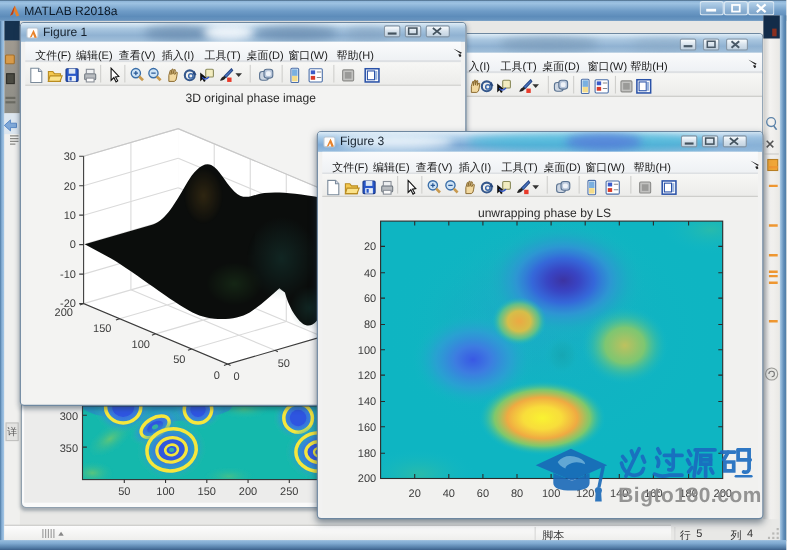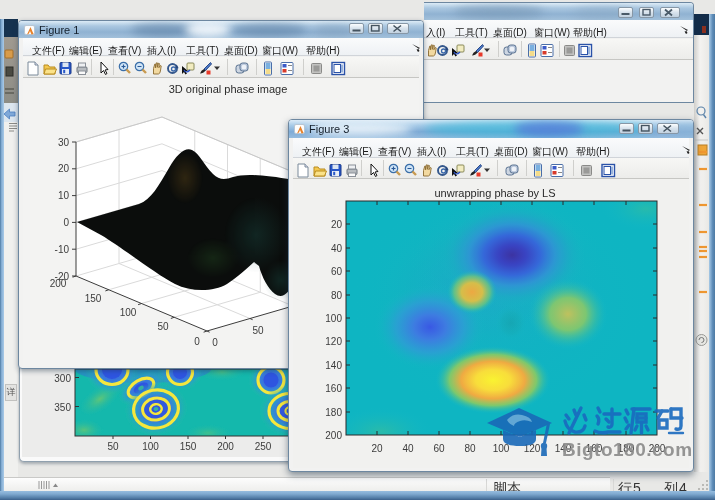--- a/index.html
+++ b/index.html
@@ -18,21 +18,21 @@
 #lstrip1 { left:4px; top:19px; width:14px; height:18px; background:#16324f; }
 #lstrip2 { left:4px; top:37px; width:14px; height:66px; background:linear-gradient(180deg,#a09a90,#8d8d86); }
 #lstrip3 { left:4px; top:103px; width:14px; height:19px; background:#dce6ef; }
 #lstrip4 { left:4px; top:122px; width:14px; height:370px; background:#f0f0ee; }
 #backArrow { left:3px; top:108px; width:13px; height:12px; }
 #tabDetail { left:5px; top:384px; width:12px; height:17px; background:#e3e3e1; border:1px solid #c2c2c0; font-size:9px; color:#555; text-align:center; line-height:15px; }
 
 #rstrip { left:694px; top:14px; width:15px; height:458px; background:linear-gradient(90deg,#cfcecb,#f4f3f1 40%,#e9e8e5); }
 #rstripTop { left:694px; top:14px; width:15px; height:21px; background:#132c49; }
 
-#statusBar { left:4px; top:477px; width:606px; height:14px; background:linear-gradient(180deg,#fdfdfd,#eeeeec); border-top:1px solid #c9c9c7; font-size:14px; color:#333; }
+#statusBar { left:4px; top:477px; width:606px; height:14px; background:linear-gradient(180deg,#fdfdfd,#eeeeec); border-top:1px solid #c9c9c7; font-size:10px; color:#333; }
 #statusBar .sep { position:absolute; top:1px; width:1px; height:12px; background:#d8d8d6; }
 
 
 .figwin { position:absolute; border:1px solid #6d87a0; border-radius:4px; overflow:hidden;
   box-shadow:0 2px 5px rgba(30,50,70,.45); background:#f2f2f1; }
 .ftitle { position:absolute; left:0; top:0; right:0; height:18px;
   background:linear-gradient(180deg,#dcebf6 0,#aac7e0 30%,#90b2d2 65%,#a2c0da 100%); overflow:hidden;padding-left:12px; }
 .ftitle .cloud { position:absolute; border-radius:50%; filter:blur(4px); opacity:.55; }
 .ftitle .ficon { position:absolute; left:5px; top:4px; width:11px; height:10px; background:#fdfdfd; border:1px solid #b9c6d2; border-radius:2px; }
 .ftitle .fname { position:absolute; left:20px; top:3px; font-size:11px; color:#15202c; }
@@ -126,20 +126,36 @@
           <rect x="3.5" y="4.5" width="6" height="6" fill="#9a9a98"></rect>
         </g>
       <g id="i-dock">
           <rect x="1" y="1.5" width="12.5" height="12" fill="#fff" stroke="#2a52a8" stroke-width="1.4"></rect>
           <rect x="3" y="3.5" width="6.5" height="8" fill="#fff" stroke="#2a52a8"></rect>
           <rect x="10" y="3.5" width="2" height="8" fill="#9ab4dc"></rect>
         </g>
     </defs>
   </svg>
 
+  <div class="abs" id="mainTitle">
+    <svg class="abs" style="left:8px;top:5px" width="11" height="11" viewBox="0 0 11 11">
+      <path d="M5.5 0 L9.5 9 L7 10 L5 5.2 L3.8 8 L1.2 9.3 Z" fill="#e8822a"></path>
+      <path d="M5.5 0 L3.8 8 L1.2 9.3 L4.2 2.5 Z" fill="#b33e1e"></path>
+    </svg>
+    <div class="txt">MATLAB R2018a</div>
+
+    <svg class="abs" style="left:636px;top:1px" width="68" height="13" viewBox="0 0 68 13">
+      <rect x="0.5" y="0.5" width="21" height="12" rx="2" fill="rgba(255,255,255,0.18)" stroke="#d9e7f2"></rect>
+      <rect x="22.5" y="0.5" width="21" height="12" rx="2" fill="rgba(255,255,255,0.18)" stroke="#d9e7f2"></rect>
+      <rect x="44.5" y="0.5" width="23" height="12" rx="2" fill="rgba(255,255,255,0.18)" stroke="#d9e7f2"></rect>
+      <rect x="6" y="7" width="9" height="2.5" fill="#fff"></rect>
+      <rect x="29.5" y="3.5" width="7" height="6" fill="none" stroke="#fff" stroke-width="1.6"></rect>
+      <path d="M52 3 L60 10 M60 3 L52 10" stroke="#fff" stroke-width="2"></path>
+    </svg>
+  </div>
   <div class="abs" id="mainBorderL"></div>
   <div class="abs" id="lstrip1"></div>
   <div class="abs" id="lstrip2"></div>
   <div class="abs" id="lstrip3"></div>
   <div class="abs" id="lstrip4"></div>
   <svg class="abs" id="backArrow" viewBox="0 0 13 12">
       <path d="M6.5 1 L1 6 L6.5 11 L6.5 8 L12 8 L12 4 L6.5 4 Z" fill="#7fa8d8" stroke="#4d7fc0" stroke-width="0.8"></path>
     </svg>
   <svg class="abs" style="left:4px;top:48px" width="14" height="60" viewBox="0 0 14 60">
     <rect x="1" y="2" width="8" height="8" rx="1" fill="#d89b4a" stroke="#a5702a"></rect>
@@ -299,21 +315,21 @@
         <text x="71" y="410.5" text-anchor="end">350</text>
         <text x="113" y="450" text-anchor="middle">50</text>
         <text x="150.5" y="450" text-anchor="middle">100</text>
         <text x="188" y="450" text-anchor="middle">150</text>
         <text x="225.5" y="450" text-anchor="middle">200</text>
         <text x="263" y="450" text-anchor="middle">250</text>
       </g>
     </svg>
   </div>
 
-  <div class="figwin" style="left:424px;top:2px;width:270px;height:101px;border-radius:0 4px 0 0;box-shadow:none;border-left:none">
+  <div class="figwin" style="left:424px;top:30px;width:270px;height:101px;border-radius:0 4px 0 0;box-shadow:none;border-left:none">
     <div class="ftitle" style="height:17px">
       <div class="cloud" style="left:30px;top:2px;width:90px;height:14px;background:#7292b0"></div>
       <div class="cloud" style="left:150px;top:4px;width:60px;height:12px;background:#89a8c4"></div>
       <div class="fbtns" style="left:194px;top:4px">
         <div class="fbtn" style="left:0;width:15px"></div>
         <div class="fbtn" style="left:21px;width:15px"></div>
         <div class="fbtn" style="left:42px;width:20px"></div>
         <svg class="abs" style="left:0;top:0" width="62" height="11" viewBox="0 0 62 11">
           <rect x="3.5" y="6" width="8" height="2" fill="#4a5a68"></rect>
           <rect x="25" y="2.5" width="7" height="5.5" fill="none" stroke="#4a5a68" stroke-width="1.4"></rect>

